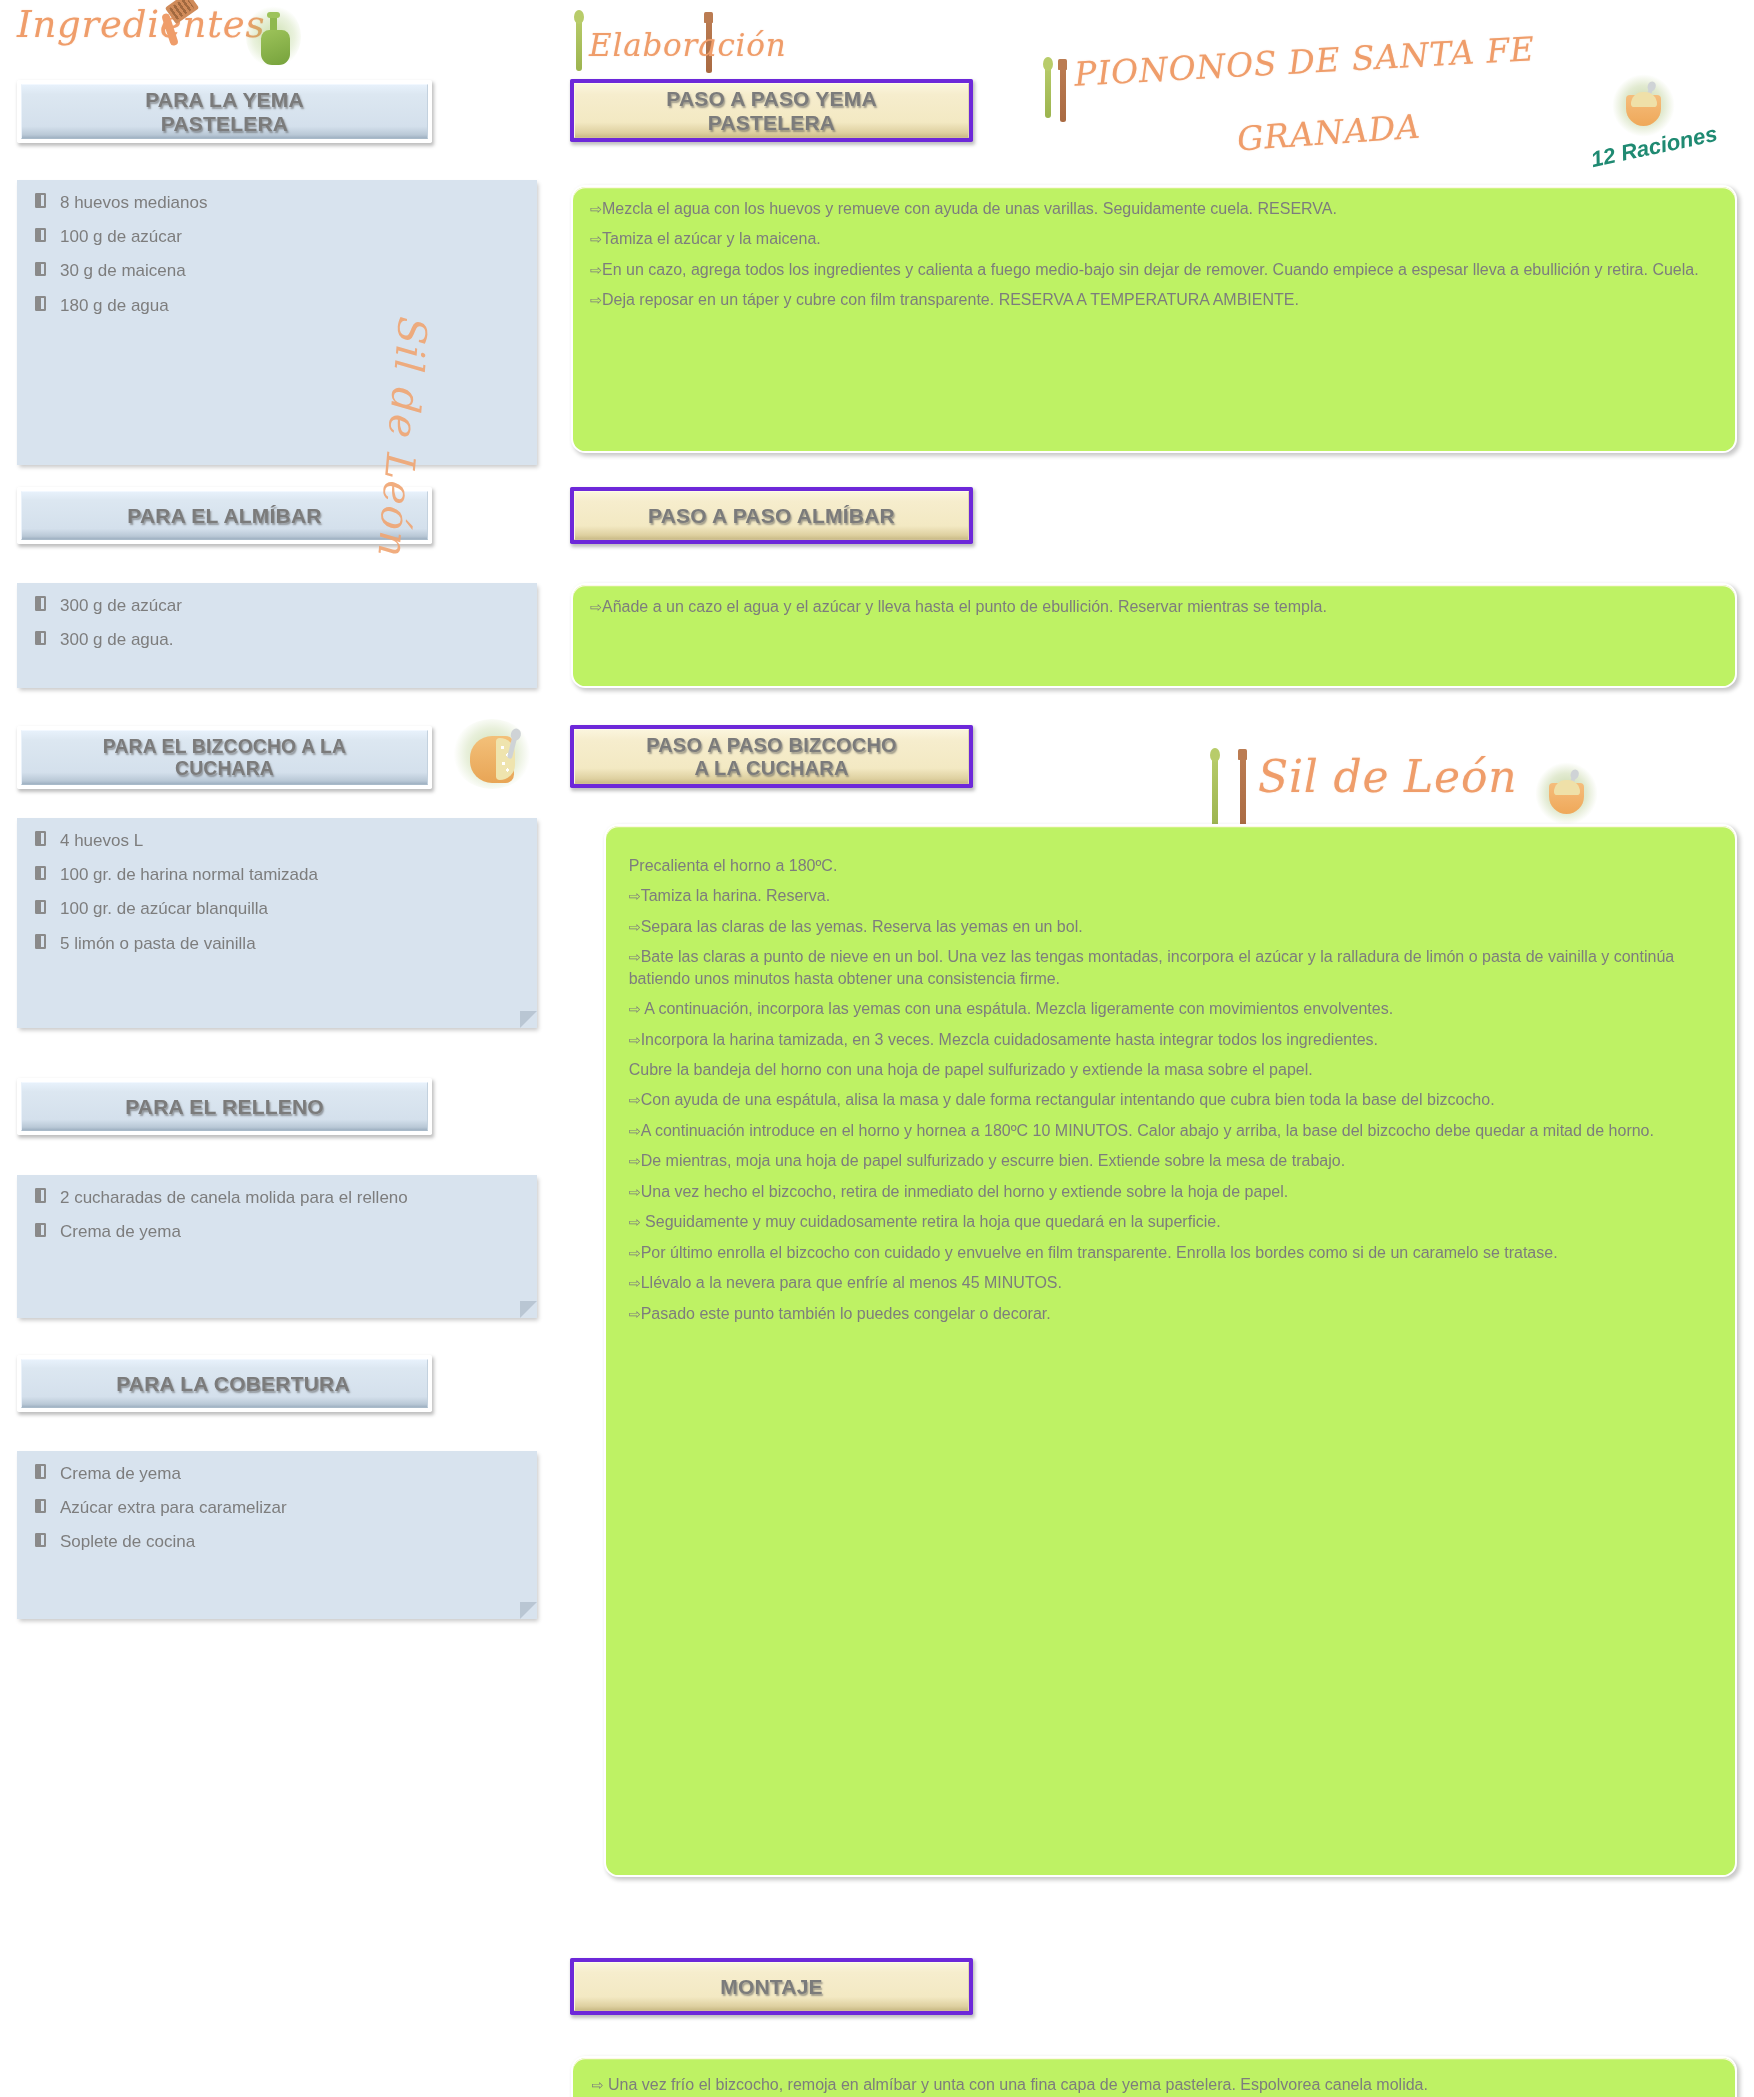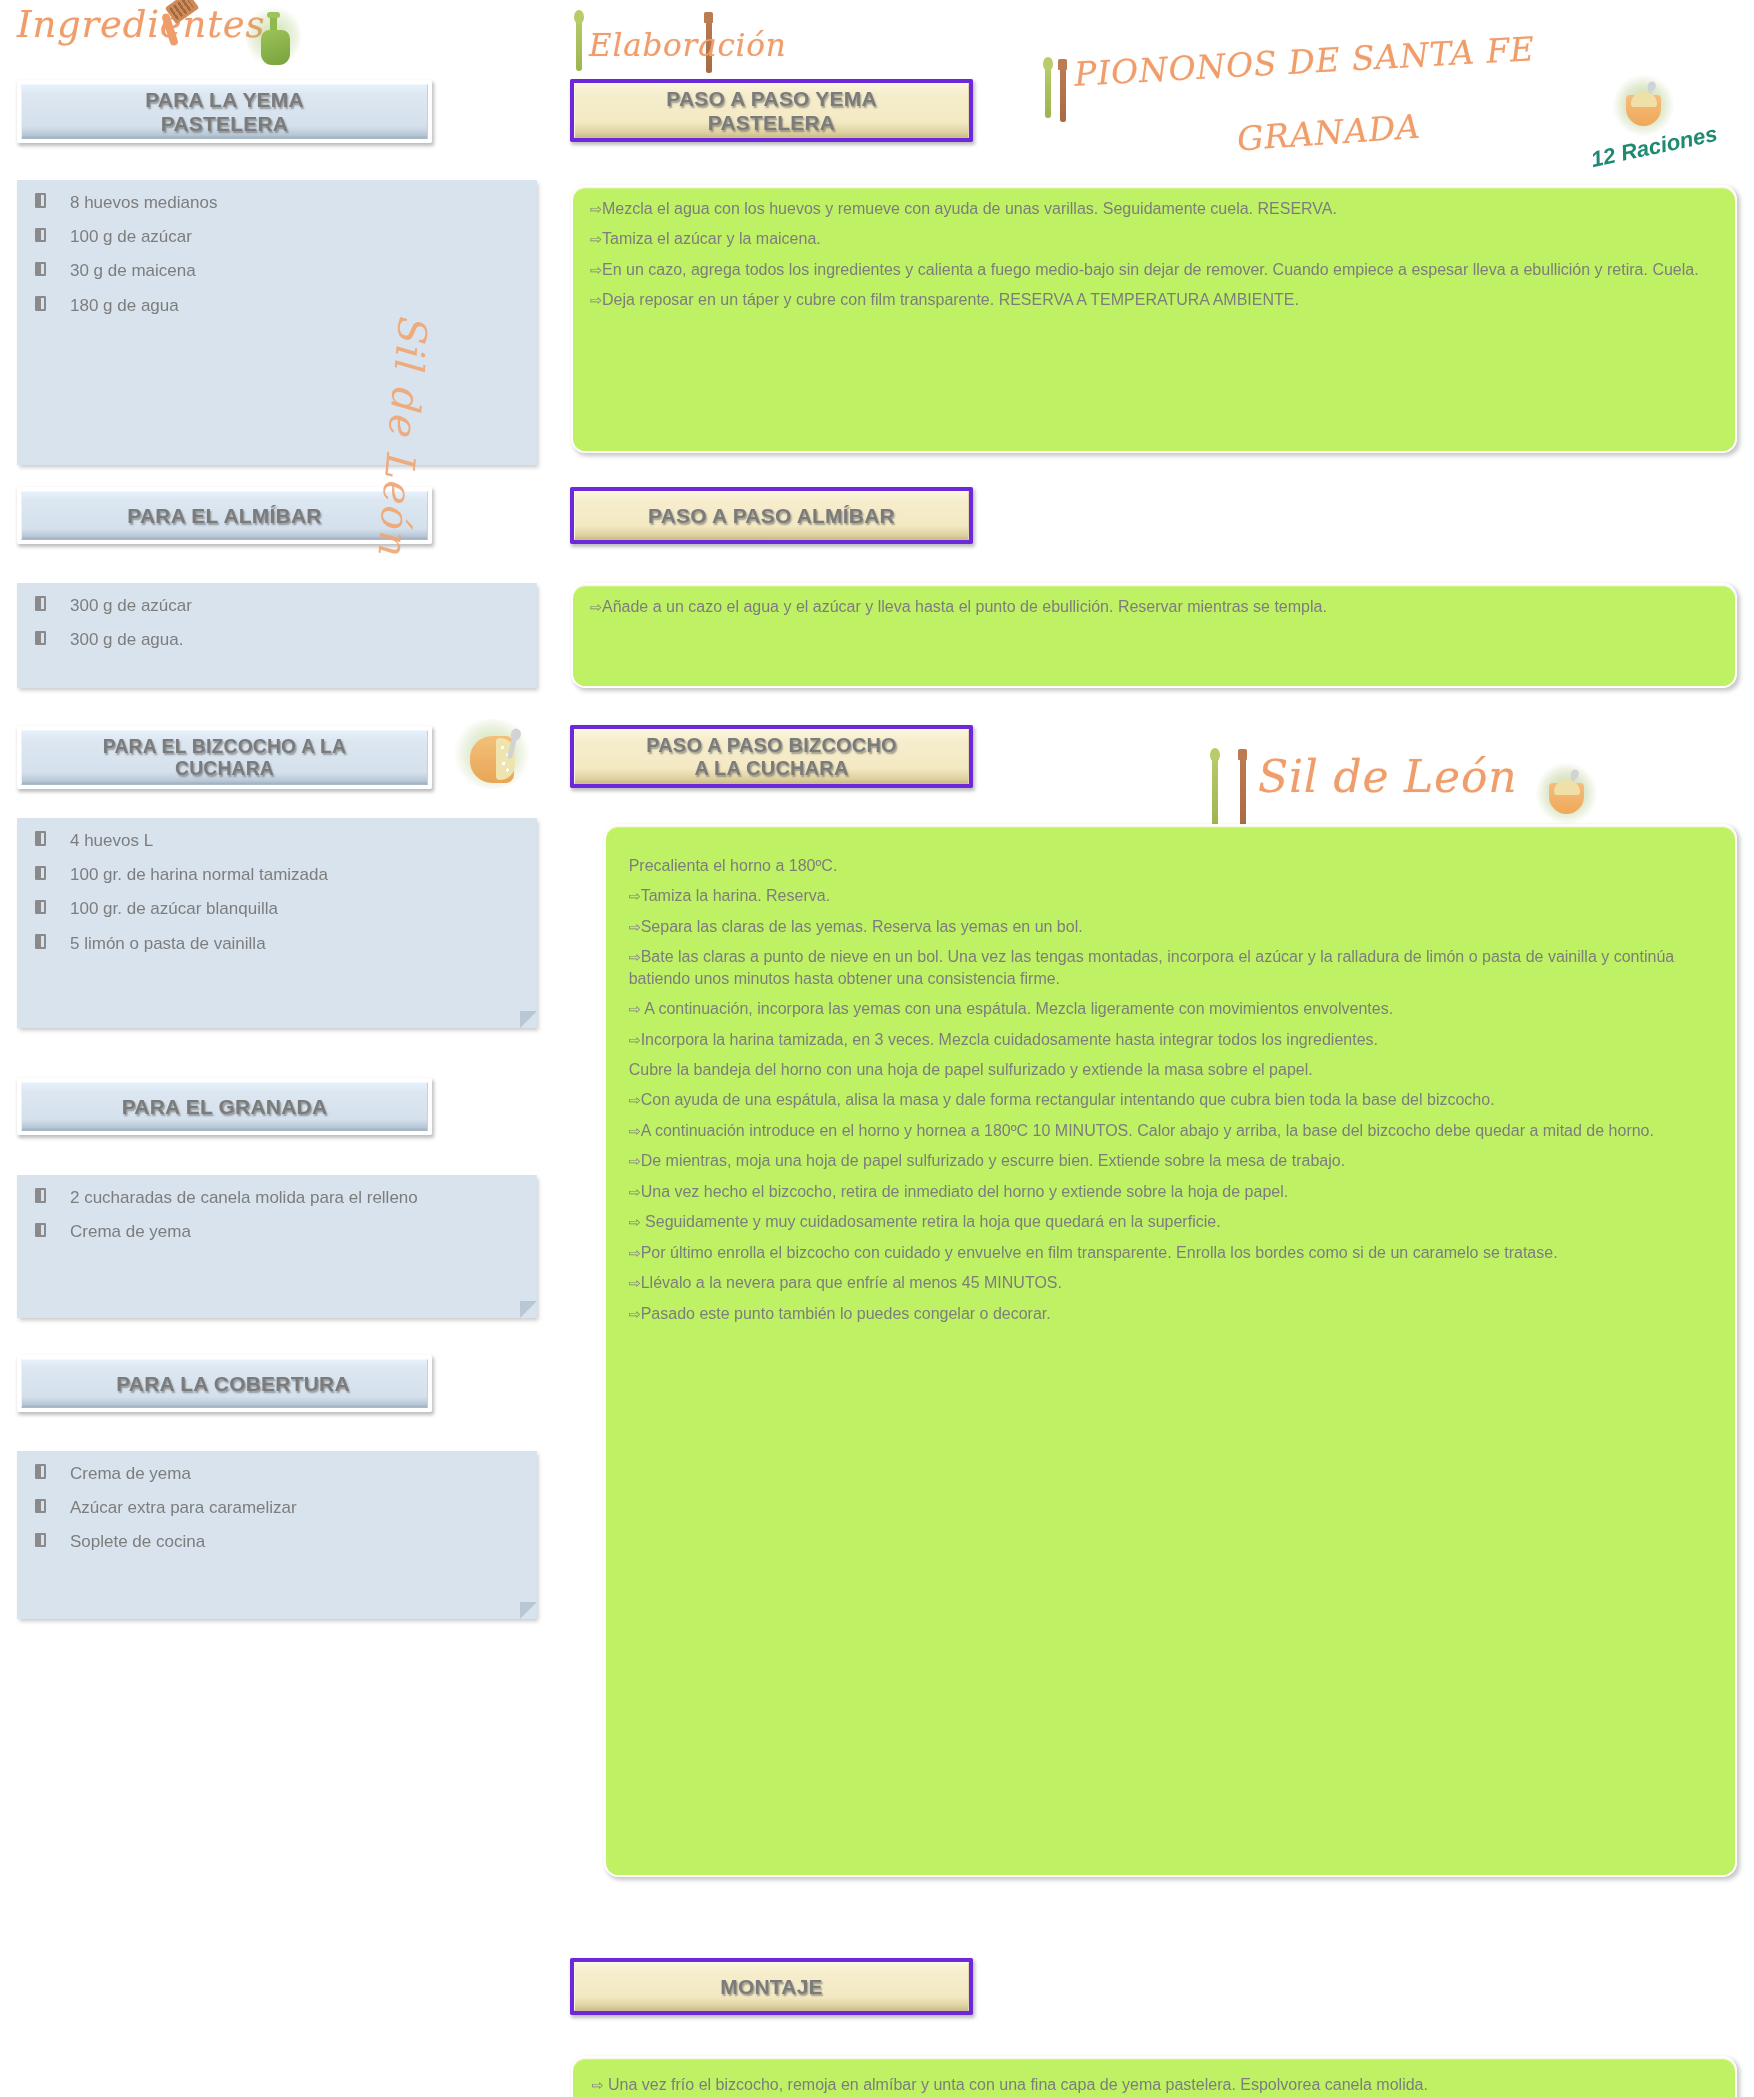--- a/index.html
+++ b/index.html
@@ -104,21 +104,20 @@
   }
   .panel-blue .foldA{position:absolute;right:0;bottom:0;width:0;height:0;
      border-left:17.6px solid #b9c6d3;border-bottom:17.6px solid transparent;}
   .panel-blue ul{list-style:none;padding:11.7px 14.3px;}
   .panel-blue li{
     display:flex;align-items:flex-start;
     color:#7d7d7d;
     font-size:17px;
     line-height:1.28;
     margin-bottom:12.6px;
-    gap:10px;
   }
   .panel-blue li .bx{
     flex:0 0 auto;width:11px;height:14.3px;margin:1.7px 14.3px 0 3.4px;
     border:2.1px solid #8a8a8a;border-radius:1.3px;background:transparent;
     position:relative;
   }
   .panel-blue li .bx:after{content:"";position:absolute;left:-0.4px;top:-0.4px;width:5px;height:11.7px;background:#8a8a8a;}
   .panel-blue li .lbl{ flex:1 1 auto; }
 
   
@@ -275,21 +274,21 @@
       </li>
     <li>
         <span class="bx"></span>
         <span class="lbl">5 limón o pasta de vainilla</span>
       </li>
   </ul>
 </div>
 
 <div class="plate-blue" style="left:17px; top:1078px; width:415px; height:57px;">
   <div class="inner">
-      <div class="txt" style="white-space:pre-line;">PARA EL GRANADA</div>
+      <div class="txt" style="white-space:pre-line;">PARA EL RELLENO</div>
     </div>
 </div>
 <div class="panel-blue" style="left:17px; top:1175px; width:520px; height:143px;">
   <div class="foldA"></div>
   <ul>
     <li>
         <span class="bx"></span>
         <span class="lbl">2 cucharadas de canela molida para el relleno</span>
       </li>
     <li>

